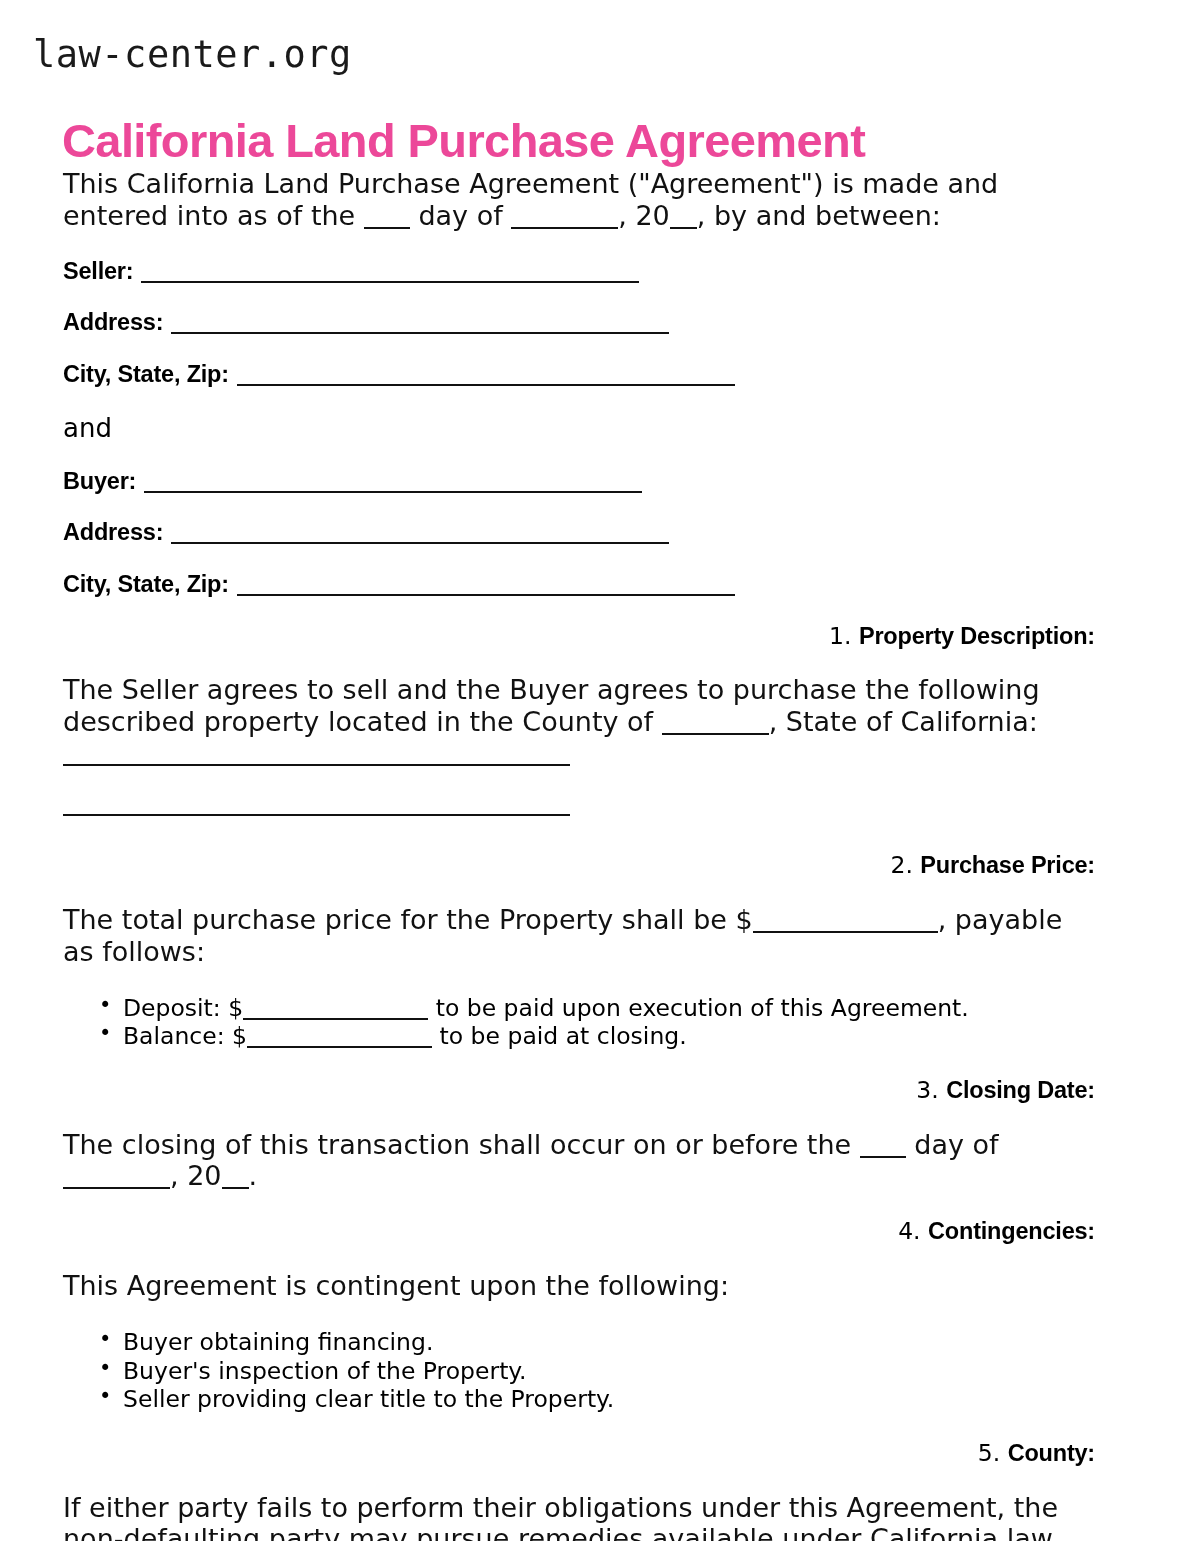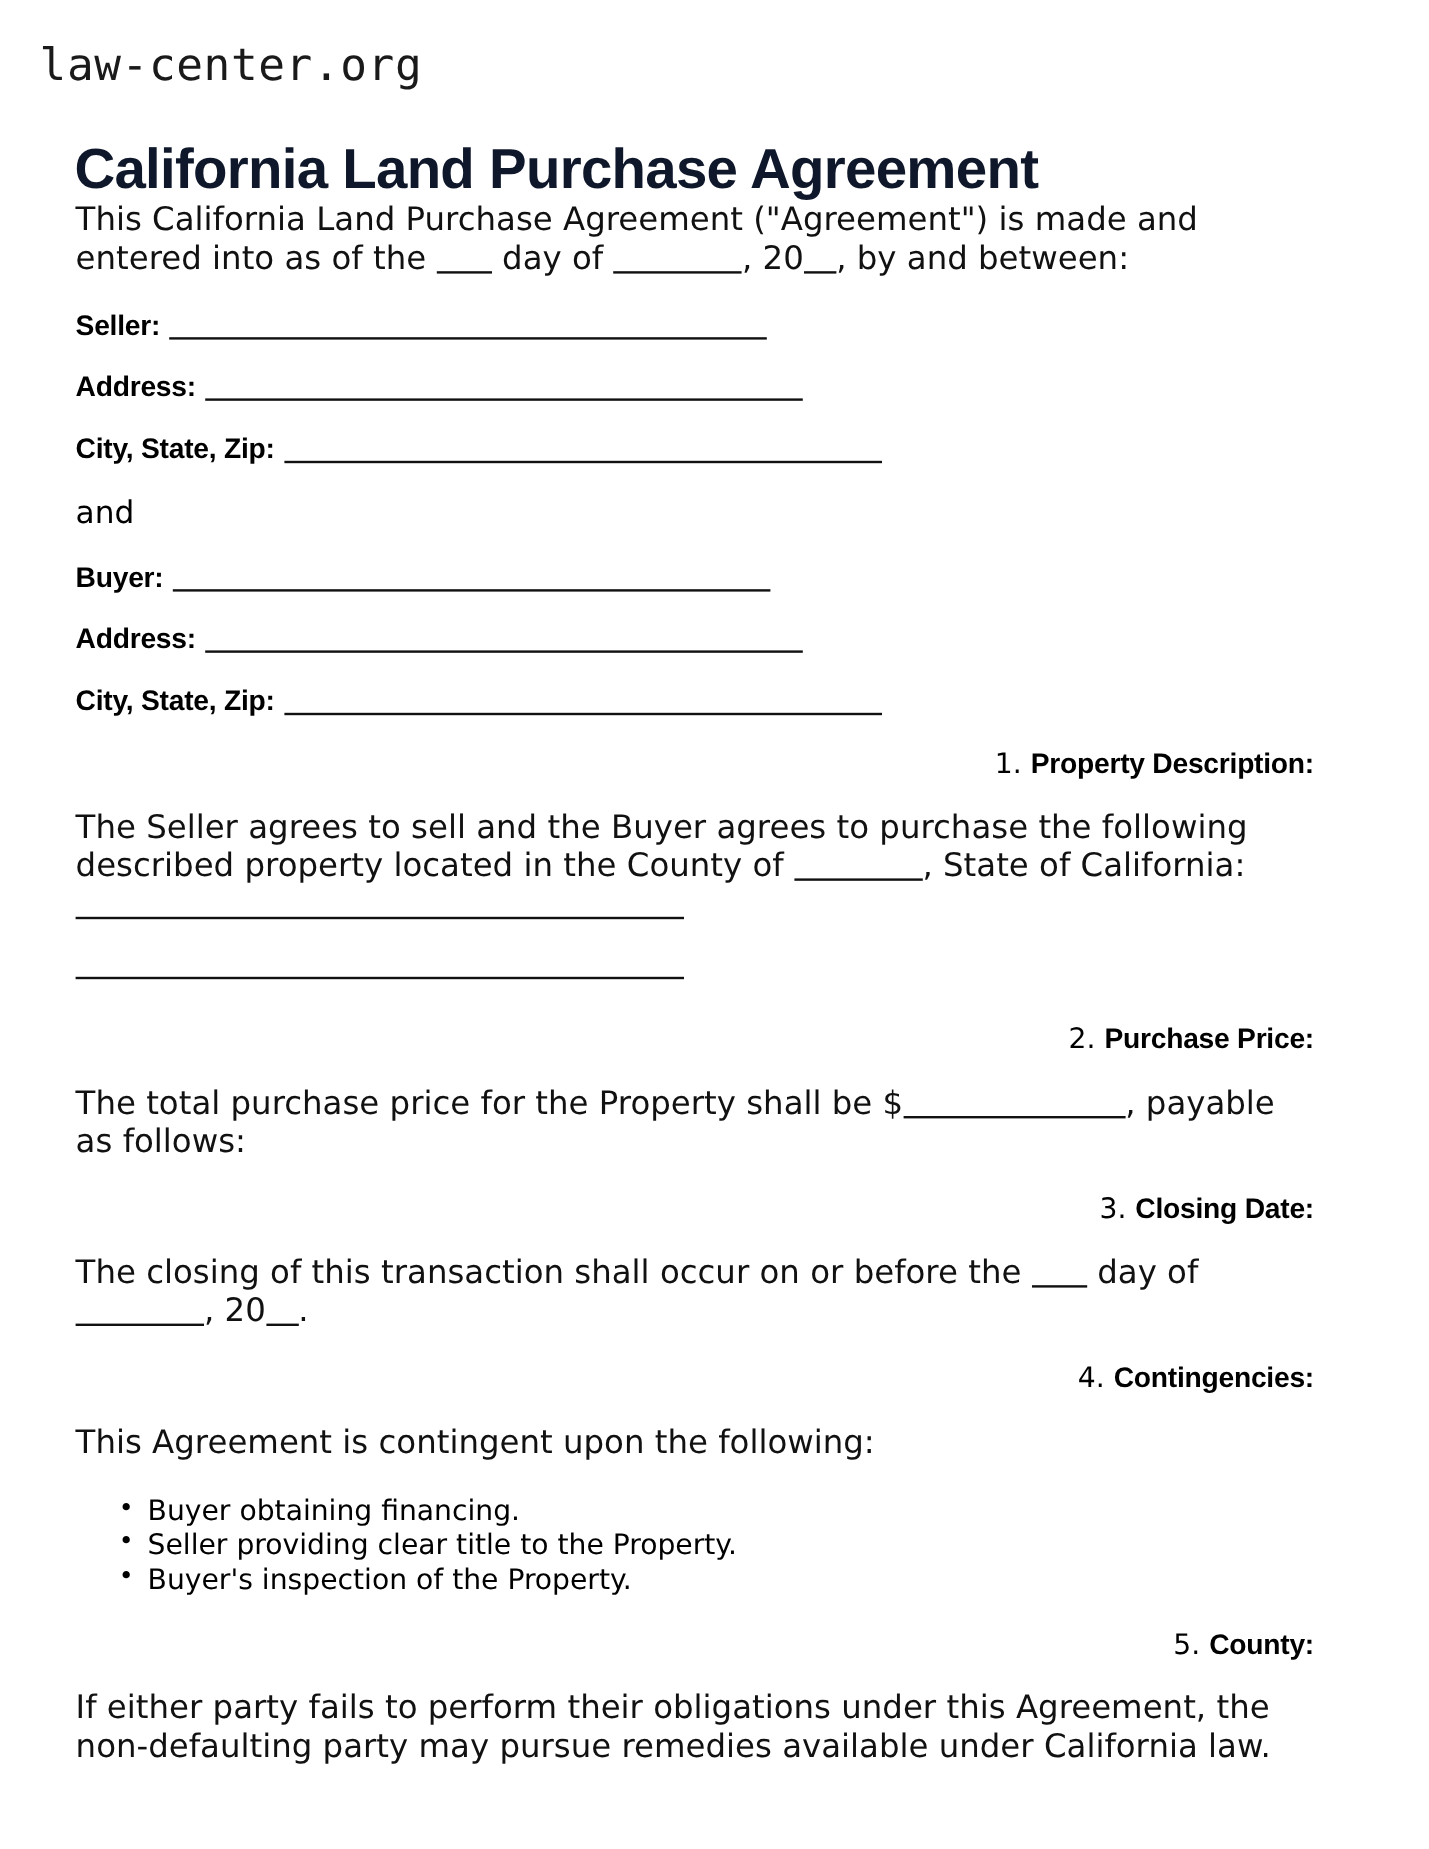--- a/index.html
+++ b/index.html
@@ -40,21 +40,21 @@
   .doc-title {
     position: absolute;
     left: 62px;
     top: 84px;
     font-family: "Liberation Sans", sans-serif;
     font-weight: bold;
     font-size: 47px;
     line-height: 1.1;
     letter-spacing: -0.6px;
     white-space: nowrap;
-    color: #0f172a;
+    color: #ec4899;
   }
 
   
   .body-wrap {
     position: absolute;
     left: 63px;
     top: 168px;
     width: 1032px;
   }
   p.para {
@@ -185,36 +185,40 @@
     <p class="para"><span>The Seller agrees to sell and the Buyer agrees to purchase the following described property located in the County of</span>
       <span class="inl sm"></span><span>, State of California:</span></p>
 
     <div class="rule-line first"></div>
     <div class="rule-line last"></div>
 
     <h2 class="sec"><span class="num">2.</span> <span class="sec-title">Purchase Price:</span></h2>
 
     <p class="para"><span>The total purchase price for the Property shall be $</span><span class="inl md"></span><span>, payable as follows:</span></p>
 
+    <ul class="blist">
+      <li><span>Deposit: $</span><span class="inl md"></span> <span>to be paid upon execution of this Agreement.</span></li>
+      <li><span>Balance: $</span><span class="inl md"></span> <span>to be paid at closing.</span></li>
+    </ul>
 
     <h2 class="sec"><span class="num">3.</span> <span class="sec-title">Closing Date:</span></h2>
 
     <p class="para"><span>The closing of this transaction shall occur on or before the</span>
       <span class="inl xs"></span>
       <span>day of</span>
       <span class="inl sm"></span><span>, 20</span><span class="inl yr"></span><span>.</span></p>
 
     <h2 class="sec"><span class="num">4.</span> <span class="sec-title">Contingencies:</span></h2>
 
     <p class="para">This Agreement is contingent upon the following:</p>
 
     <ul class="blist">
       <li>Buyer obtaining financing.</li>
+      <li>Buyer's inspection of the Property.</li>
       <li>Seller providing clear title to the Property.</li>
-      <li>Buyer's inspection of the Property.</li>
     </ul>
 
     <h2 class="sec"><span class="num">5.</span> <span class="sec-title">County:</span></h2>
 
     <p class="para">If either party fails to perform their obligations under this Agreement, the non-defaulting party may pursue remedies available under California law.</p>
 
   </div>
 </div>
 
 </body></html>

